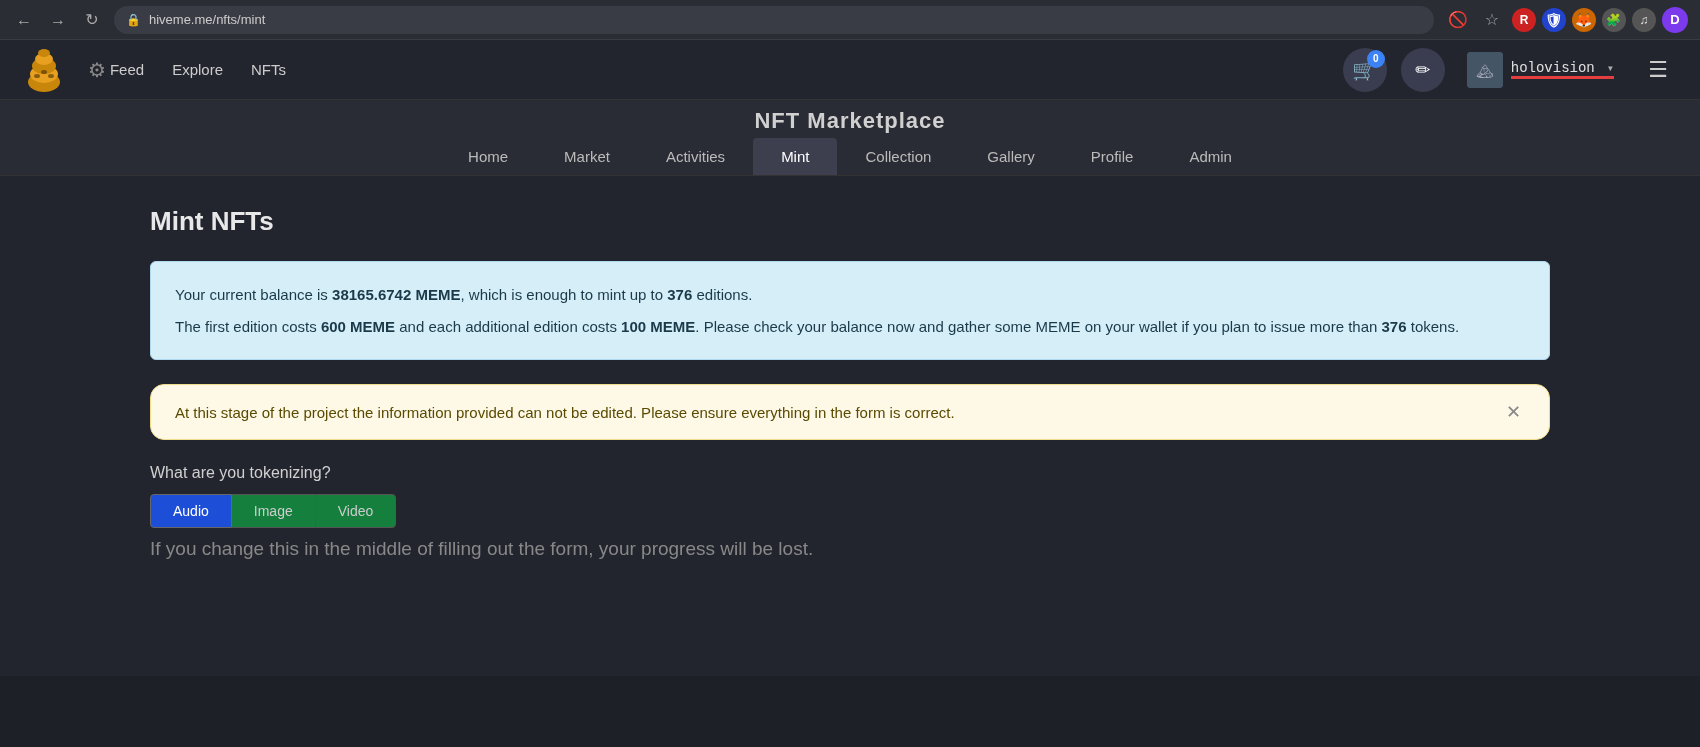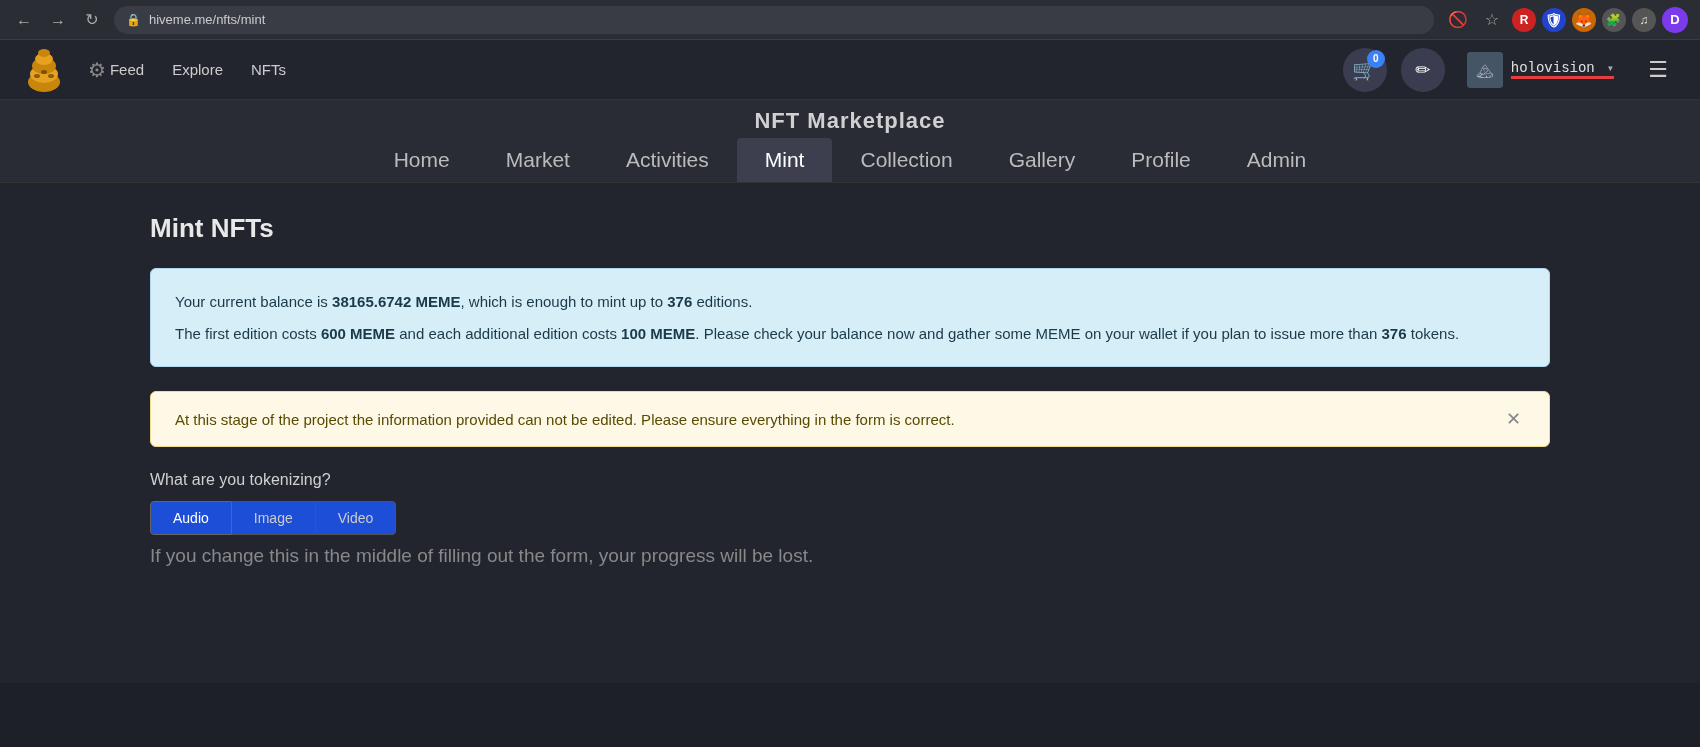--- a/index.html
+++ b/index.html
@@ -191,21 +191,21 @@
       display: flex;
       align-items: center;
       justify-content: center;
       gap: 0;
       padding: 4px 0 0 0;
     }
     .sub-nav-link {
       padding: 10px 28px;
       color: #bbb;
       cursor: pointer;
-      font-size: 21px;
+      font-size: 15px;
       text-decoration: none;
       display: block;
     }
     .sub-nav-link.active {
       background: #3d3f4e;
       color: white;
       border-radius: 4px 4px 0 0;
     }
 
     
@@ -231,21 +231,21 @@
       margin-bottom: 24px;
       line-height: 1.7;
       font-size: 15px;
     }
     .info-box strong { font-weight: 700; }
 
     
     .warning-box {
       background: #fef9e7;
       border: 1px solid #f0dc8a;
-      border-radius: 6px;
+      border-radius: 14px;
       padding: 16px 24px;
       color: #5a4a00;
       margin-bottom: 24px;
       font-size: 15px;
       display: flex;
       align-items: center;
       justify-content: space-between;
     }
     .warning-close {
       background: none;
@@ -265,21 +265,21 @@
     .token-type-buttons {
       display: flex;
       gap: 0;
       margin-bottom: 10px;
     }
     .token-btn {
       padding: 8px 22px;
       font-size: 14px;
       cursor: pointer;
       border: 1px solid #555;
-      background: #1d4ed8;
+      background: #15803d;
       color: #ccc;
     }
     .token-btn:first-child { border-radius: 4px 0 0 4px; }
     .token-btn:last-child { border-radius: 0 4px 4px 0; }
     .token-btn.active {
       background: #1d4ed8;
       color: white;
       border-color: #666;
     }
     .token-btn-middle { border-left: none; border-right: none; }

